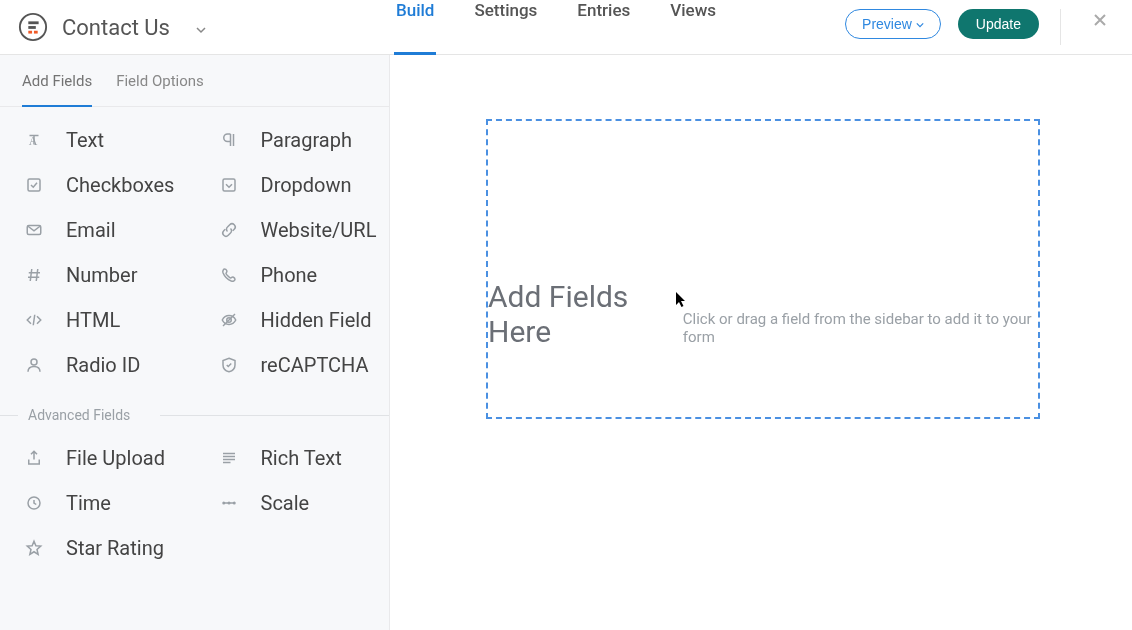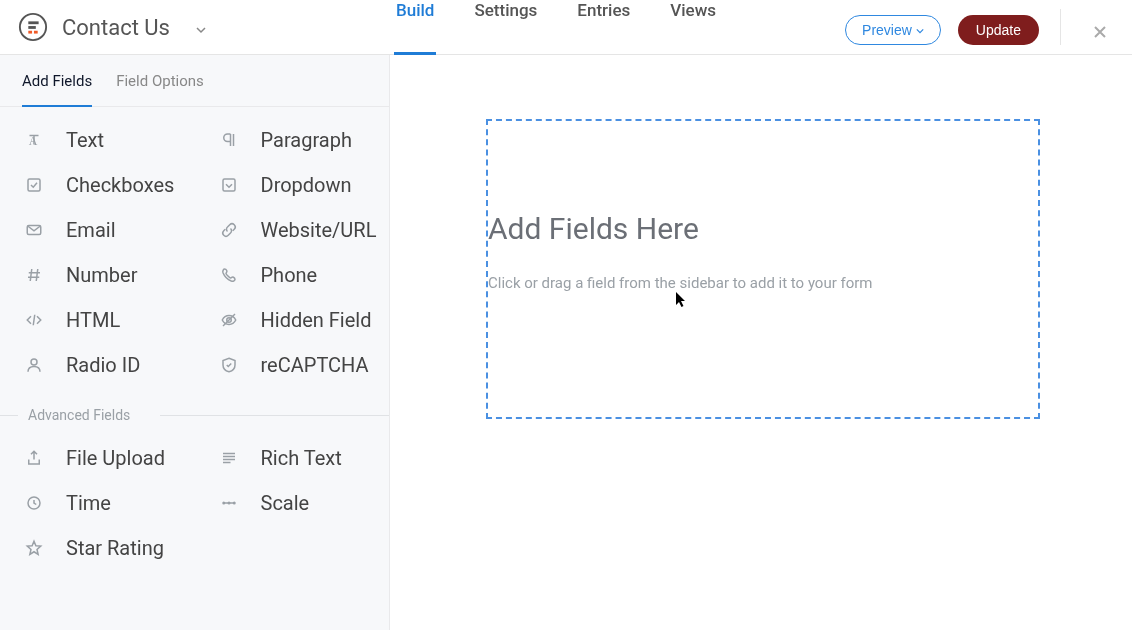--- a/index.html
+++ b/index.html
@@ -5,43 +5,43 @@
   * { box-sizing: border-box; margin:0; padding:0; }
   html,body { width:1132px; height:630px; font-family: -apple-system, BlinkMacSystemFont, "Segoe UI", Roboto, Helvetica, Arial, sans-serif; color:#333; background:#fff; overflow:hidden; }
   .topbar { display:flex; align-items:center; height:55px; border-bottom:1px solid #e5e5e5; padding:0 18px; }
   .logo { width:30px; height:30px; position:relative; }
   .form-title { display:flex; align-items:center; margin-left:14px; font-size:22px; color:#555; cursor:pointer;gap:20px; }
   .form-title .caret { margin-left:6px; }
   .main-tabs { display:flex; align-items:center; margin-left:170px; height:100%; }
   .main-tab { height:100%; display:flex; padding:0 20px; font-size:17px; color:#555; font-weight:500; cursor:pointer; position:relative; }
   .main-tab.active { color:#1f7cd6; }
   .main-tab.active::after { content:""; position:absolute; bottom:-1px; left:18px; right:18px; height:3px; background:#1f7cd6; }
-  .top-right { margin-left:auto; display:flex; align-items:flex-end; gap:17px; }
+  .top-right { margin-left:auto; display:flex; align-items:flex-start; gap:17px; }
   .btn-preview { border:1px solid #2f88e0; color:#2f88e0; background:#fff; border-radius:18px; height:30px; padding:0 16px; font-size:14px; display:flex; align-items:center; gap:4px; cursor:pointer; }
-  .btn-update { background:#7f1d1d; color:#fff; border:none; border-radius:18px; height:30px; padding:0 18px; font-size:14px; cursor:pointer; }
+  .btn-update { background:#0f766e; color:#fff; border:none; border-radius:18px; height:30px; padding:0 18px; font-size:14px; cursor:pointer; }
   .divider-v { width:1px; height:36px; background:#e5e5e5; margin:0 8px 0 4px; }
   .close-x { width:28px; text-align:center; color:#aaa; font-size:20px; cursor:pointer; }
   .body { display:flex; height:575px; }
   .sidebar { width:390px; background:#f7f8fa; border-right:1px solid #e9e9eb; display:flex; flex-direction:column; }
   .side-tabs { display:flex; align-items:center; height:52px; border-bottom:1px solid #e9e9eb; padding-left:22px; gap:24px; }
   .side-tab { font-size:15px; color:#888; cursor:pointer; height:100%; display:flex; align-items:center; position:relative; }
-  .side-tab.active { color:#0f172a; }
+  .side-tab.active { color:#737373; }
   .side-tab.active::after { content:""; position:absolute; bottom:-1px; left:0; right:0; height:2px; background:#1f7cd6; }
   .fields-scroll { flex:1; overflow-y:auto; padding-top:10px; }
   .field-grid { display:grid; grid-template-columns: 1fr 1fr; }
   .field-item { display:flex; align-items:center; height:45px; padding-left:22px; cursor:pointer; }
   .field-icon { width:24px; color:#9aa0a6; display:flex; align-items:center; justify-content:center; }
   .field-icon svg { width:18px; height:18px; }
   .field-label { margin-left:20px; font-size:20px; color:#444; }
   .section-head { display:flex; align-items:center; height:40px; font-size:14px; color:#9aa0a6; padding-left:28px; position:relative; margin-top:8px; }
   .section-head::before { content:""; position:absolute; left:0; right:235px; top:50%; height:1px; background:transparent; }
   .section-line { position:absolute; top:50%; left:160px; right:0; height:1px; background:#e0e2e5; }
   .section-line-left { position:absolute; top:50%; left:0; width:18px; height:1px; background:#e0e2e5; }
   .canvas { flex:1; position:relative; }
-  .dropzone { position:absolute; left:96px; top:64px; width:554px; height:300px; border:2px dashed #4a90e2; display:flex; flex-direction:column; justify-content:flex-start; padding-top:90px; }
+  .dropzone { position:absolute; left:96px; top:64px; width:554px; height:300px; border:2px dashed #4a90e2; display:flex; flex-direction:row; align-items:center; justify-content:flex-start; padding-top:90px; }
   .dz-title { font-size:30px; color:#6b6f76; font-weight:400; }
   .dz-sub { margin-top:28px; font-size:15px; color:#9aa0a6; }
   .cursor-ptr { position:absolute; left:285px; top:236px; width:12px; height:18px; pointer-events:none; }
   .caret svg { width:10px; height:10px; }
 </style>
 </head>
 <body>
 
 <div class="topbar">
   <div class="logo">

